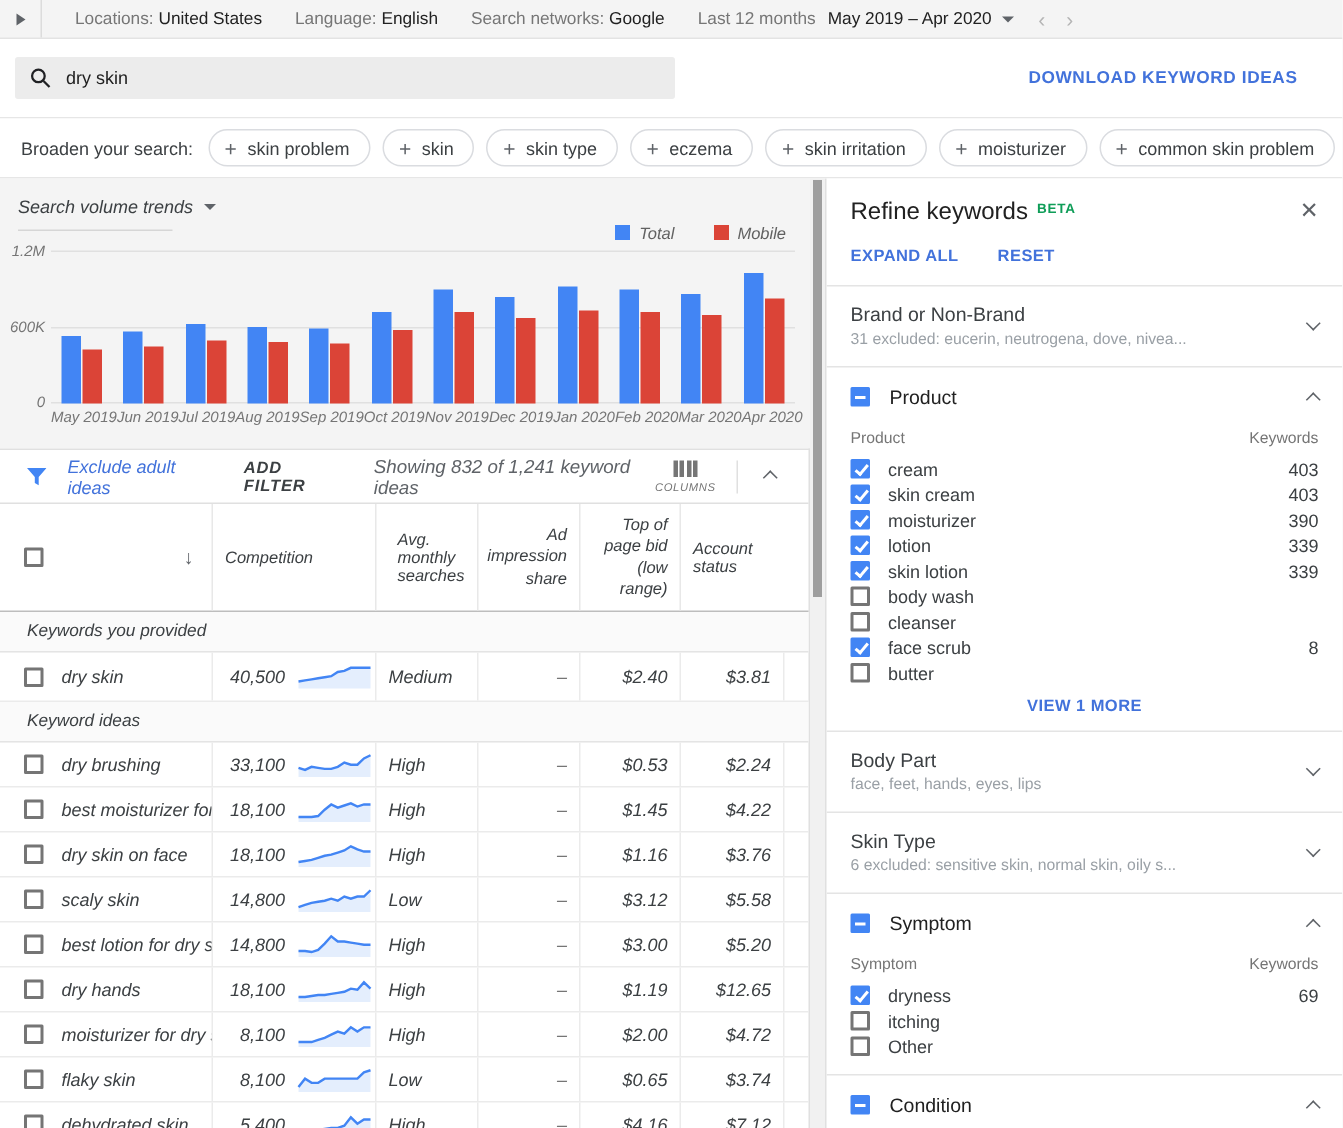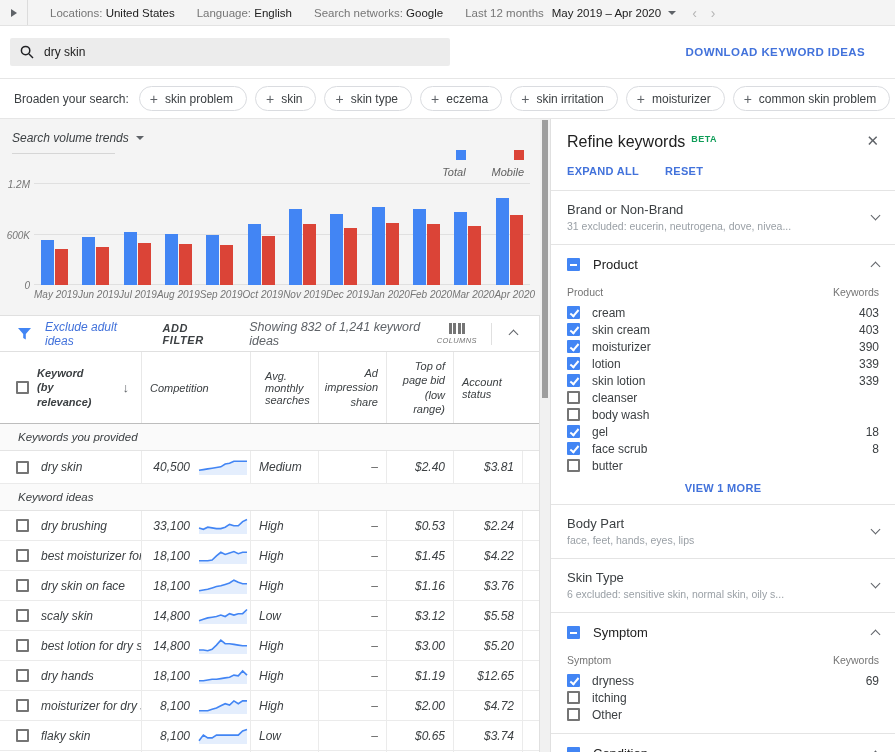--- a/index.html
+++ b/index.html
@@ -34,21 +34,21 @@
   .main { display:flex; height:633px; }
   .left-pane { width:540px; background:#f4f4f4; overflow:hidden; position:relative;font-style:italic; }
   .vscroll { width:10px; background:#f1f1f1; position:relative; }
   .vscroll .thumb { position:absolute; top:1px; left:2px; width:6px; height:278px; background:#9e9e9e; }
   .refine-panel { flex:1; background:#fff; border-left:1px solid #e0e0e0; padding:14px 16px 0 16px; overflow:hidden; }
 
   
   .trends-hd { display:flex; align-items:center; padding:12px 0 0 12px; font-size:12px; color:#3c4043; width:150px; cursor:pointer; }
   .trends-underline { margin:8px 0 0 12px; width:103px; border-bottom:1px solid #d6d6d6; }
   .legend { display:flex; justify-content:flex-end; gap:26px; padding-right:16px; margin-top:-4px; font-size:11px; color:#616161; }
-  .legend .li { display:flex; align-items:flex-end; gap:6px;flex-direction:column; }
+  .legend .li { display:flex; align-items:flex-start; gap:6px; }
   .legend .sw { width:10px; height:10px; }
   .chart-wrap { margin:6px 10px 0 6px; position:relative; }
   .plot { position:relative; margin-left:28px; height:101px; }
   .gridline { position:absolute; left:0; right:0; height:1px; background:#e0e0e0; }
   .ylab { position:absolute; left:-28px; width:24px; text-align:right; font-size:10px; color:#757575; transform:translateY(-50%); }
   .bars { position:absolute; left:0; right:0; bottom:0; top:0; display:flex; }
   .bargroup { flex:1; display:flex; align-items:flex-end; justify-content:center; gap:1px; }
   .bar { width:13px; }
   .xlabels { display:flex; margin-left:28px; margin-top:4px; }
   .xlabels .xl { flex:1; text-align:center; font-size:10px; color:#757575; white-space:nowrap; }
@@ -298,21 +298,20 @@
             <span class="t">COLUMNS</span>
           </span>
           <span class="fb-div"></span>
           <span class="collapse-btn"><span class="chev up"></span></span>
         </span>
       </div>
 
       <div class="tgrid thead">
         <div class="th-keyword">
           <span class="cb"></span>
-          <span style="width:64px; line-height:1.3;">Keyword (by relevance)</span>
           <span class="sort-arrow">↓</span>
         </div>
         <div>
             <span>Competition</span>
           </div>
         <div style="padding-left:14px;">
             <span>Avg. monthly searches</span>
           </div>
         <div class="th-right">
             <span style="line-height:1.3;">Ad impression share</span>
@@ -585,32 +584,27 @@
           <span class="rlabel">lotion</span>
           <span class="rcount">339</span>
         </div>
         <div class="ritem">
           <span class="cb checked"></span>
           <span class="rlabel">skin lotion</span>
           <span class="rcount">339</span>
         </div>
         <div class="ritem">
           <span class="cb"></span>
+          <span class="rlabel">body wash</span>
+          <span class="rcount"></span>
+        </div>
+        <div class="ritem">
+          <span class="cb"></span>
           <span class="rlabel">cleanser</span>
           <span class="rcount"></span>
-        </div>
-        <div class="ritem">
-          <span class="cb"></span>
-          <span class="rlabel">body wash</span>
-          <span class="rcount"></span>
-        </div>
-        <div class="ritem">
-          <span class="cb checked"></span>
-          <span class="rlabel">gel</span>
-          <span class="rcount">18</span>
         </div>
         <div class="ritem">
           <span class="cb checked"></span>
           <span class="rlabel">face scrub</span>
           <span class="rcount">8</span>
         </div>
         <div class="ritem">
           <span class="cb"></span>
           <span class="rlabel">butter</span>
           <span class="rcount"></span>

